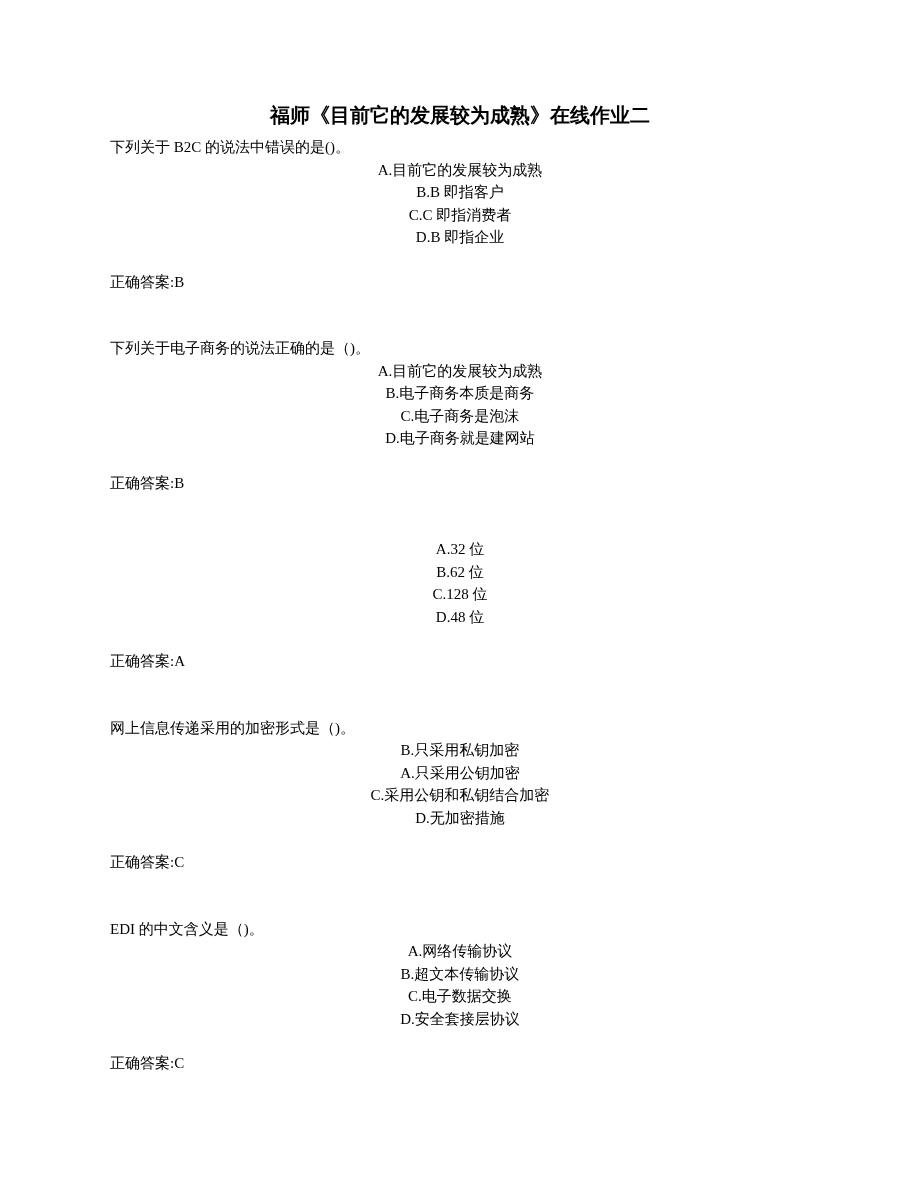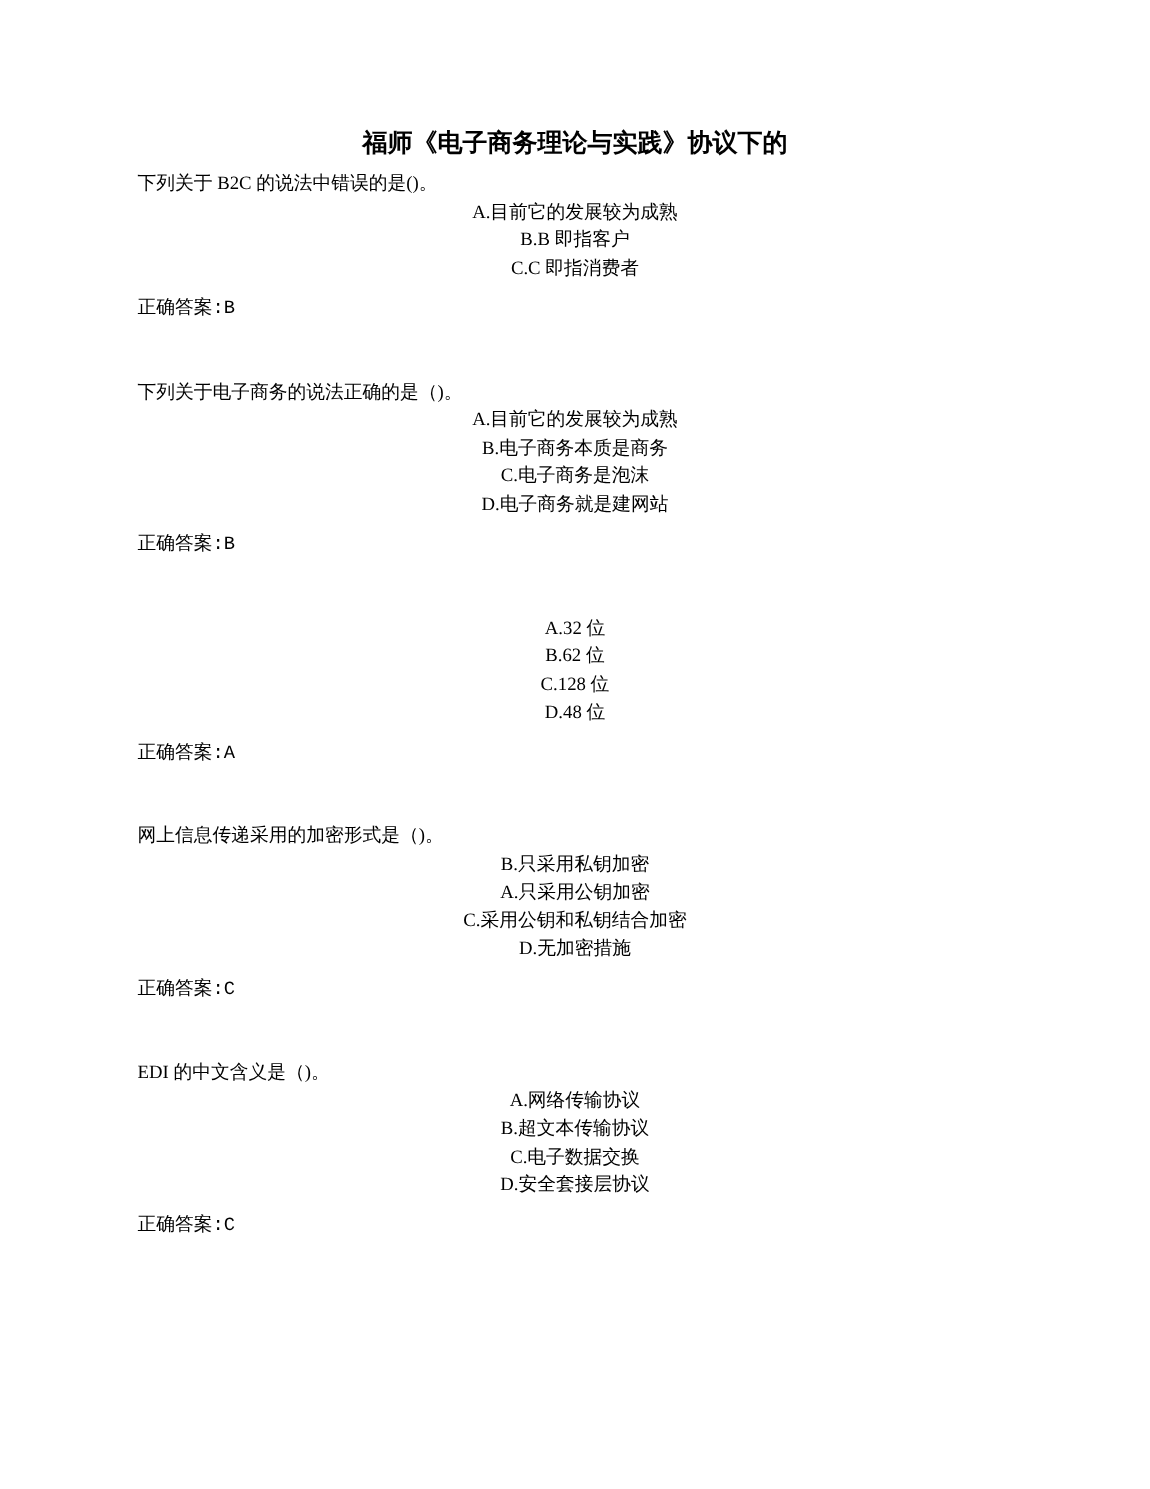--- a/index.html
+++ b/index.html
@@ -29,39 +29,39 @@
       margin-bottom: 22px;
     }
     .stem {
       white-space: pre-wrap;
     }
     .option {
       display: block;
       text-align: center;
     }
     .answer {
-      margin-top: 10px;
+      margin-top: 22px;
       display: block;
-      font-family: Liberation Mono, monospace;
     }
     .gap {
       height: 22px;
     }
   </style>
 </head>
 <body>
 
 <div class="page">
-  <div class="title">福师《电子商务理论与实践》协议下的</div>
+  <div class="title">福师《目前它的发展较为成熟》在线作业二</div>
 
   <div class="question-block">
     <span class="stem">下列关于 B2C 的说法中错误的是()。</span>
     <span class="option">A.目前它的发展较为成熟</span>
     <span class="option">B.B 即指客户</span>
     <span class="option">C.C 即指消费者</span>
+    <span class="option">D.B 即指企业</span>
     <span class="answer">正确答案:B</span>
   </div>
   <div class="gap"></div>
 
   <div class="question-block">
     <span class="stem">下列关于电子商务的说法正确的是（)。</span>
     <span class="option">A.目前它的发展较为成熟</span>
     <span class="option">B.电子商务本质是商务</span>
     <span class="option">C.电子商务是泡沫</span>
     <span class="option">D.电子商务就是建网站</span>

